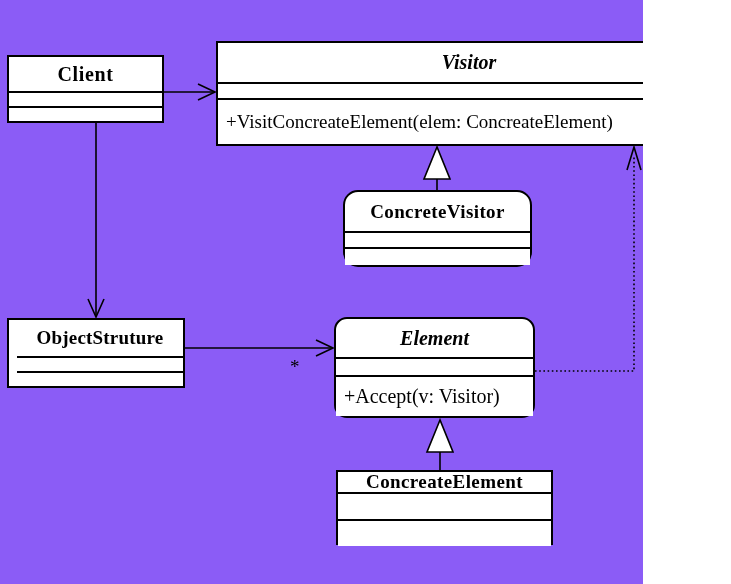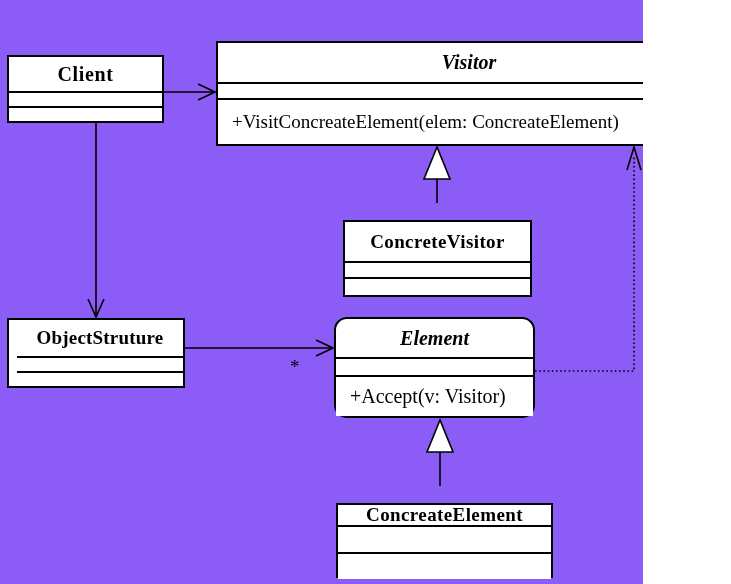--- a/index.html
+++ b/index.html
@@ -58,49 +58,49 @@
   .uml-ops {
     flex: 0 0 auto;
     display: flex;
     align-items: center;
     background: #ffffff;
     color: #000000;
     white-space: nowrap;
     overflow: hidden;
   }
   .uml-ops.has-text {
-    padding-left: 14px;
+    padding-left: 8px;
   }
   
   #class-client        { left: 7px;   top: 55px;  width: 157px; height: 68px; }
   #class-client .uml-name  { height: 40px; font-size: 20px; letter-spacing: 0.6px; }
   #class-client .uml-attrs { height: 13px; }
   #class-client .uml-ops   { height: 13px; }
 
   #class-visitor       { left: 216px; top: 41px;  width: 506px; height: 105px; }
   #class-visitor .uml-name  { height: 43px; font-size: 20px; }
   #class-visitor .uml-attrs { height: 14px; }
   #class-visitor .uml-ops   { height: 44px; font-size: 19px; }
 
-  #class-concrete-visitor { left: 343px; top: 220px; width: 189px; height: 77px; }
+  #class-concrete-visitor { left: 343px; top: 190px; width: 189px; height: 77px; border-radius: 15px; }
   #class-concrete-visitor .uml-name  { height: 43px; font-size: 19px; letter-spacing: 0.4px; }
   #class-concrete-visitor .uml-attrs { height: 14px; }
   #class-concrete-visitor .uml-ops   { height: 16px; }
 
   #class-object-struture { left: 7px;  top: 318px; width: 178px; height: 70px; padding-left: 8px; }
   #class-object-struture .uml-name  { height: 40px; font-size: 19px; letter-spacing: 0.2px; }
   #class-object-struture .uml-attrs { height: 13px; }
   #class-object-struture .uml-ops   { height: 13px; }
 
   #class-element       { left: 334px; top: 317px; width: 201px; height: 101px; border-radius: 13px; }
   #class-element .uml-name  { height: 42px; font-size: 20px; }
   #class-element .uml-attrs { height: 16px; }
   #class-element .uml-ops   { height: 39px; font-size: 20px; }
 
-  #class-concreate-element { left: 336px; top: 503px; width: 217px; height: 75px; gap: 12px; }
+  #class-concreate-element { left: 336px; top: 470px; width: 217px; height: 75px; gap: 12px; }
   #class-concreate-element .uml-name  { height: 43px; font-size: 19px; letter-spacing: 0.4px; }
   #class-concreate-element .uml-attrs { height: 13px; }
   #class-concreate-element .uml-ops   { height: 13px; }
 
   
   .multiplicity {
     position: absolute;
     font-size: 19px;
     color: #000000;
     line-height: 1;

